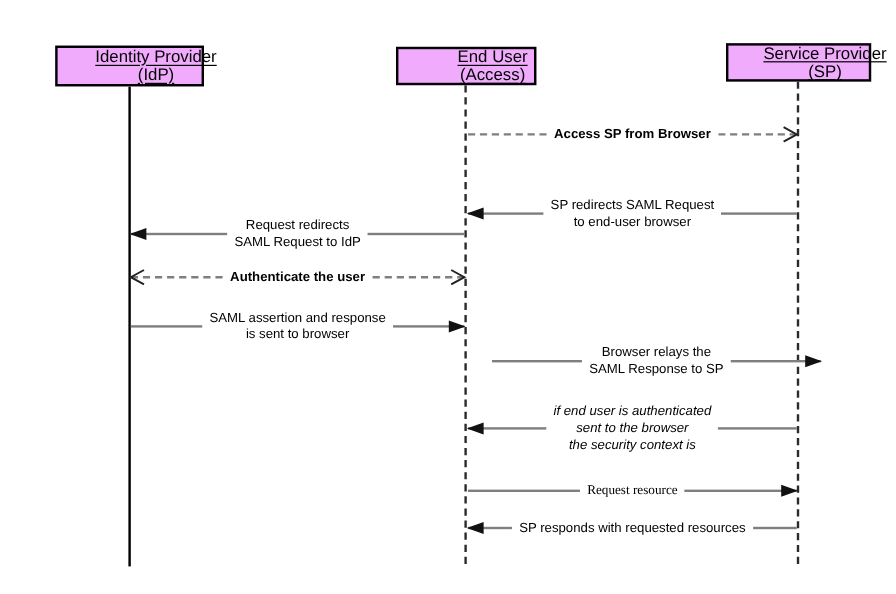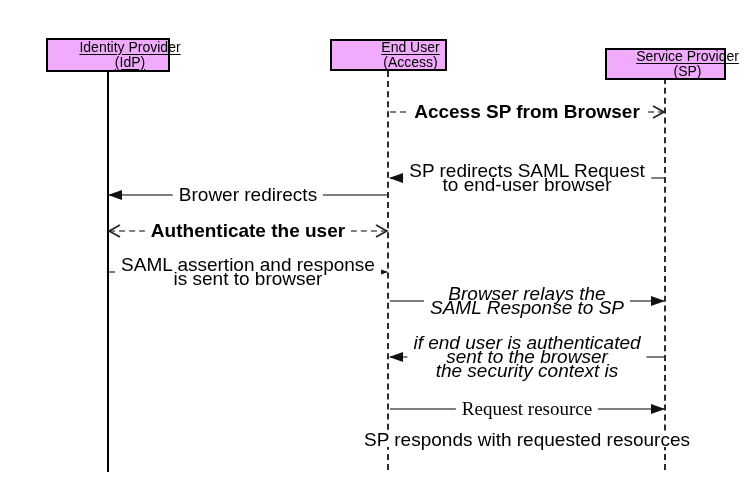--- a/index.html
+++ b/index.html
@@ -61,21 +61,21 @@
   .mline.dashed { border-top: 2px dashed #7f7f7f; }
   .mlabel {
     position: absolute;
     left: 50%;
     top: 20px;
     transform: translate(-50%, -50%);
     background: #ffffff;
     padding: 0 6px;
     text-align: center;
     white-space: nowrap;
-    font-size: 19px;
+    font-size: 11px;
     line-height: 14px;
   }
   .mlabel.bold { font-weight: 700; }
   
   .ah {
     position: absolute;
     width: 0;
     height: 0;
     top: 15px;
     border-top: 5px solid transparent;
@@ -103,21 +103,21 @@
   <div class="lifeline dashed" style="left:664px; top:68px; height:402px;"></div>
 
   <div class="actor" style="left:46px; top:38px; width:124px; height:34px;">
     <div class="actor-line">Identity Provider</div>
     <div class="actor-line">(IdP)</div>
   </div>
   <div class="actor" style="left:330px; top:39px; width:117px; height:32px;">
     <div class="actor-line">End User</div>
     <div class="actor-line">(Access)</div>
   </div>
-  <div class="actor" style="left:605px; top:48px; width:121px; height:32px;">
+  <div class="actor" style="left:605px; top:36px; width:121px; height:32px;">
     <div class="actor-line">Service Provider</div>
     <div class="actor-line">(SP)</div>
   </div>
 
   <div class="msg" style="left:389px; top:92px; width:276px;">
     <div class="mline dashed"></div>
     <svg class="oa right" viewBox="0 0 15 14">
         <path d="M2 1 L13 7 L2 13" fill="none" stroke="#222222" stroke-width="1.6"></path>
       </svg>
     <div class="mlabel bold">
@@ -131,21 +131,22 @@
     <div class="mlabel">
       <div>SP redirects SAML Request</div>
       <div>to end-user browser</div>
     </div>
   </div>
 
   <div class="msg" style="left:108px; top:175px; width:280px;">
     <div class="mline solid"></div>
     <div class="ah left"></div>
     <div class="mlabel">
-      <div>Brower redirects</div>
+      <div>Request redirects</div>
+      <div>SAML Request to IdP</div>
     </div>
   </div>
 
   <div class="msg" style="left:108px; top:211px; width:280px;text-decoration:underline;">
     <div class="mline dashed"></div>
     <svg class="oa left" viewBox="0 0 15 14">
         <path d="M13 1 L2 7 L13 13" fill="none" stroke="#222222" stroke-width="1.6"></path>
       </svg>
     <svg class="oa right" viewBox="0 0 15 14">
         <path d="M2 1 L13 7 L2 13" fill="none" stroke="#222222" stroke-width="1.6"></path>
@@ -157,21 +158,21 @@
 
   <div class="msg" style="left:108px; top:252px; width:280px;">
     <div class="mline solid"></div>
     <div class="ah right"></div>
     <div class="mlabel">
       <div>SAML assertion and response</div>
       <div>is sent to browser</div>
     </div>
   </div>
 
-  <div class="msg" style="left:389px; top:281px; width:276px;font-style:italic;">
+  <div class="msg" style="left:409px; top:281px; width:276px;">
     <div class="mline solid"></div>
     <div class="ah right"></div>
     <div class="mlabel">
       <div>Browser relays the</div>
       <div>SAML Response to SP</div>
     </div>
   </div>
 
   <div class="msg" style="left:389px; top:337px; width:276px;font-style:italic;">
     <div class="mline solid"></div>

